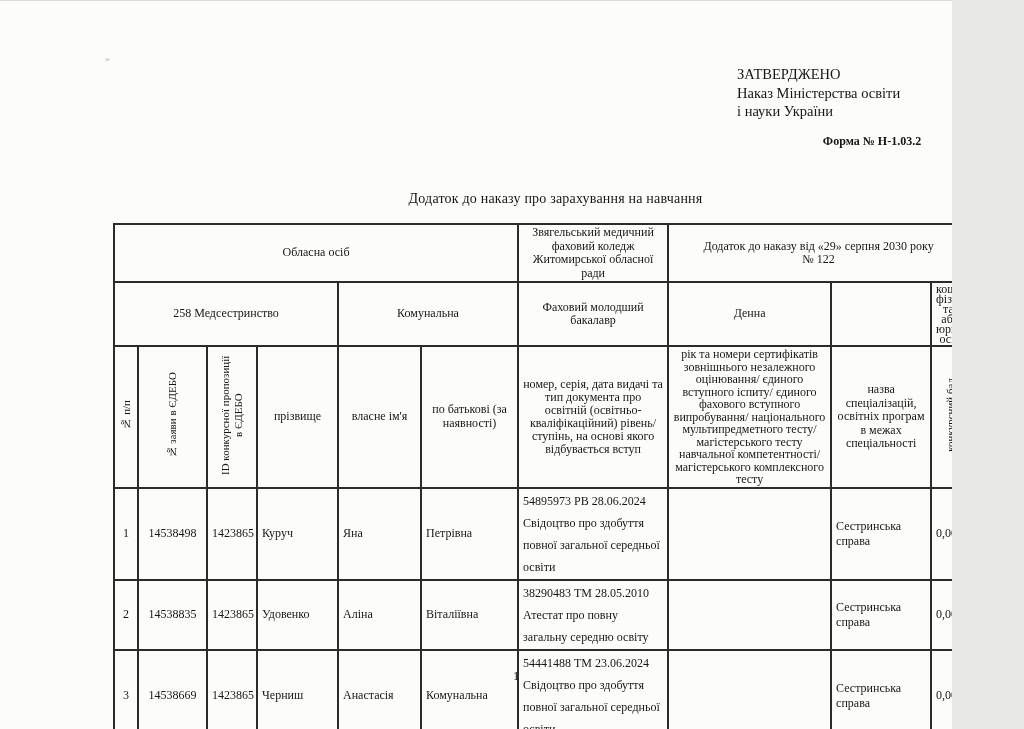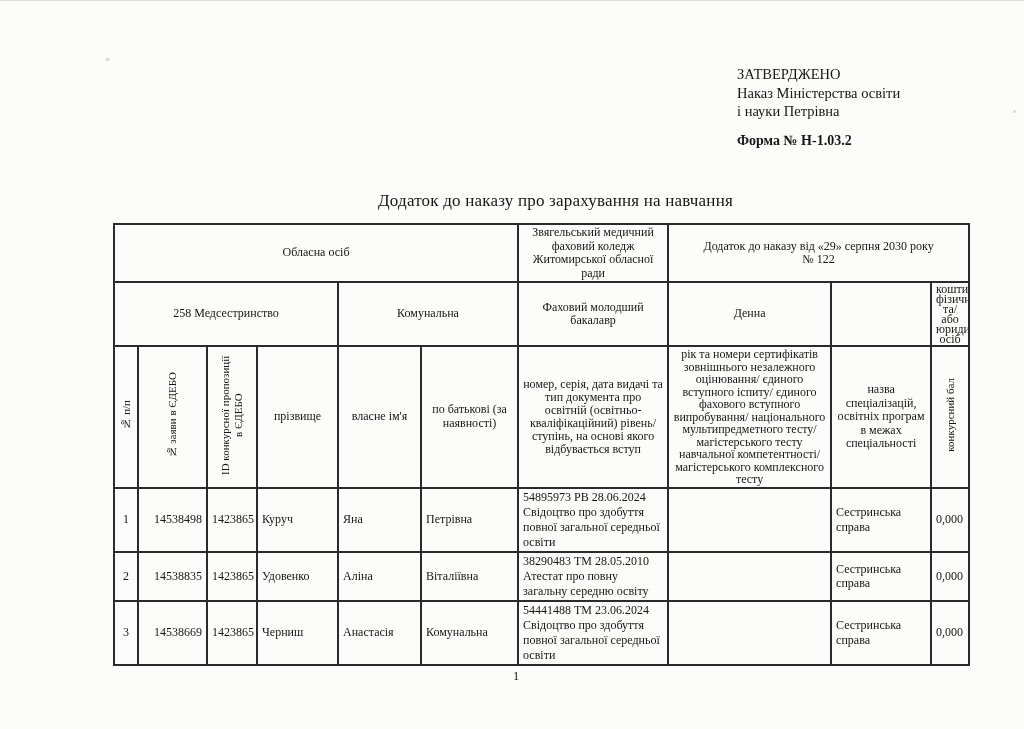--- a/index.html
+++ b/index.html
@@ -1,36 +1,36 @@
 <!DOCTYPE html>
 <html><head>
 <meta charset="utf-8">
 <style>
   html,body { margin:0; padding:0; background:#e8e8e6; }
   .page {
     position:relative;
-    width:1024px; height:729px;
+    width:952px; height:729px;
     background:#fcfcfa;
     overflow:hidden;
     font-family:"Liberation Serif", serif;
     color:#161616;
     border-top:1px solid #dcdcd8;
   }
   
   .speck { position:absolute; background:#b9b9b4; border-radius:50%; opacity:.55; }
 
   .approval {
     position:absolute; left:737px; top:64px; width:270px;
     font-size:14.5px; line-height:18.5px;
   }
-  .approval .form-label { display:block; margin-top:11px; font-weight:bold; font-size:14px; }
+  .approval .form-label { display:block; margin-top:11px; font-weight:bold; font-size:12px;text-align:center; }
 
   .doc-title {
     position:absolute; left:113px; top:190px; width:885px;
-    text-align:center; font-size:17px; letter-spacing:.2px;
+    text-align:center; font-size:14px; letter-spacing:.2px;
   }
 
   table.main {
     position:absolute; left:113px; top:222px;
     border-collapse:collapse; table-layout:fixed;
     width:855px;
   }
   table.main td {
     border:2px solid #2b2b2b;
     padding:1px 4px;
@@ -44,43 +44,43 @@
   td.h-funding { font-size:8.5px; line-height:10px; padding:1px 1px; }
   .vtext {
     writing-mode:vertical-rl;
     transform:rotate(180deg);
     display:inline-block;
     max-height:126px;
     font-size:11px; line-height:13px;
     white-space:normal;
   }
   td.cell-num { text-align:center; font-size:12.5px; }
-  td.cell-id  { text-align:right; font-size:12.5px; }
+  td.cell-id  { text-align:center; font-size:12.5px; }
   td.cell-name { font-size:12.5px;border-radius:29px; }
-  td.cell-doc { font-size:12px; line-height:15px; vertical-align:top; padding-top:2px; }
+  td.cell-doc { font-size:12px; line-height:22px; vertical-align:top; padding-top:2px; }
   td.cell-prog { font-size:12px; line-height:14.5px; vertical-align:top; padding-top:2px; }
   td.cell-score { font-size:12px; text-align:left; vertical-align:top; padding-top:2px; }
 
   .page-num {
     position:absolute; left:466px; top:668px; width:100px;
     text-align:center; font-size:12.5px;
   }
 </style>
 </head>
 <body>
 
 <div class="page">
 
   <span class="speck" style="left:105px; top:57px; width:5px; height:3px;"></span>
   <span class="speck" style="left:1013px; top:109px; width:3px; height:3px;"></span>
 
   <div class="approval">
     <div>ЗАТВЕРДЖЕНО</div>
     <div>Наказ Міністерства освіти</div>
-    <div>і науки Петрівна</div>
+    <div>і науки України</div>
     <span class="form-label">Форма № Н-1.03.2</span>
   </div>
 
   <div class="doc-title">Додаток до наказу про зарахування на навчання</div>
 
   <table class="main">
     <colgroup>
       <col style="width:24px">
         <col style="width:69px">
         <col style="width:50px">

